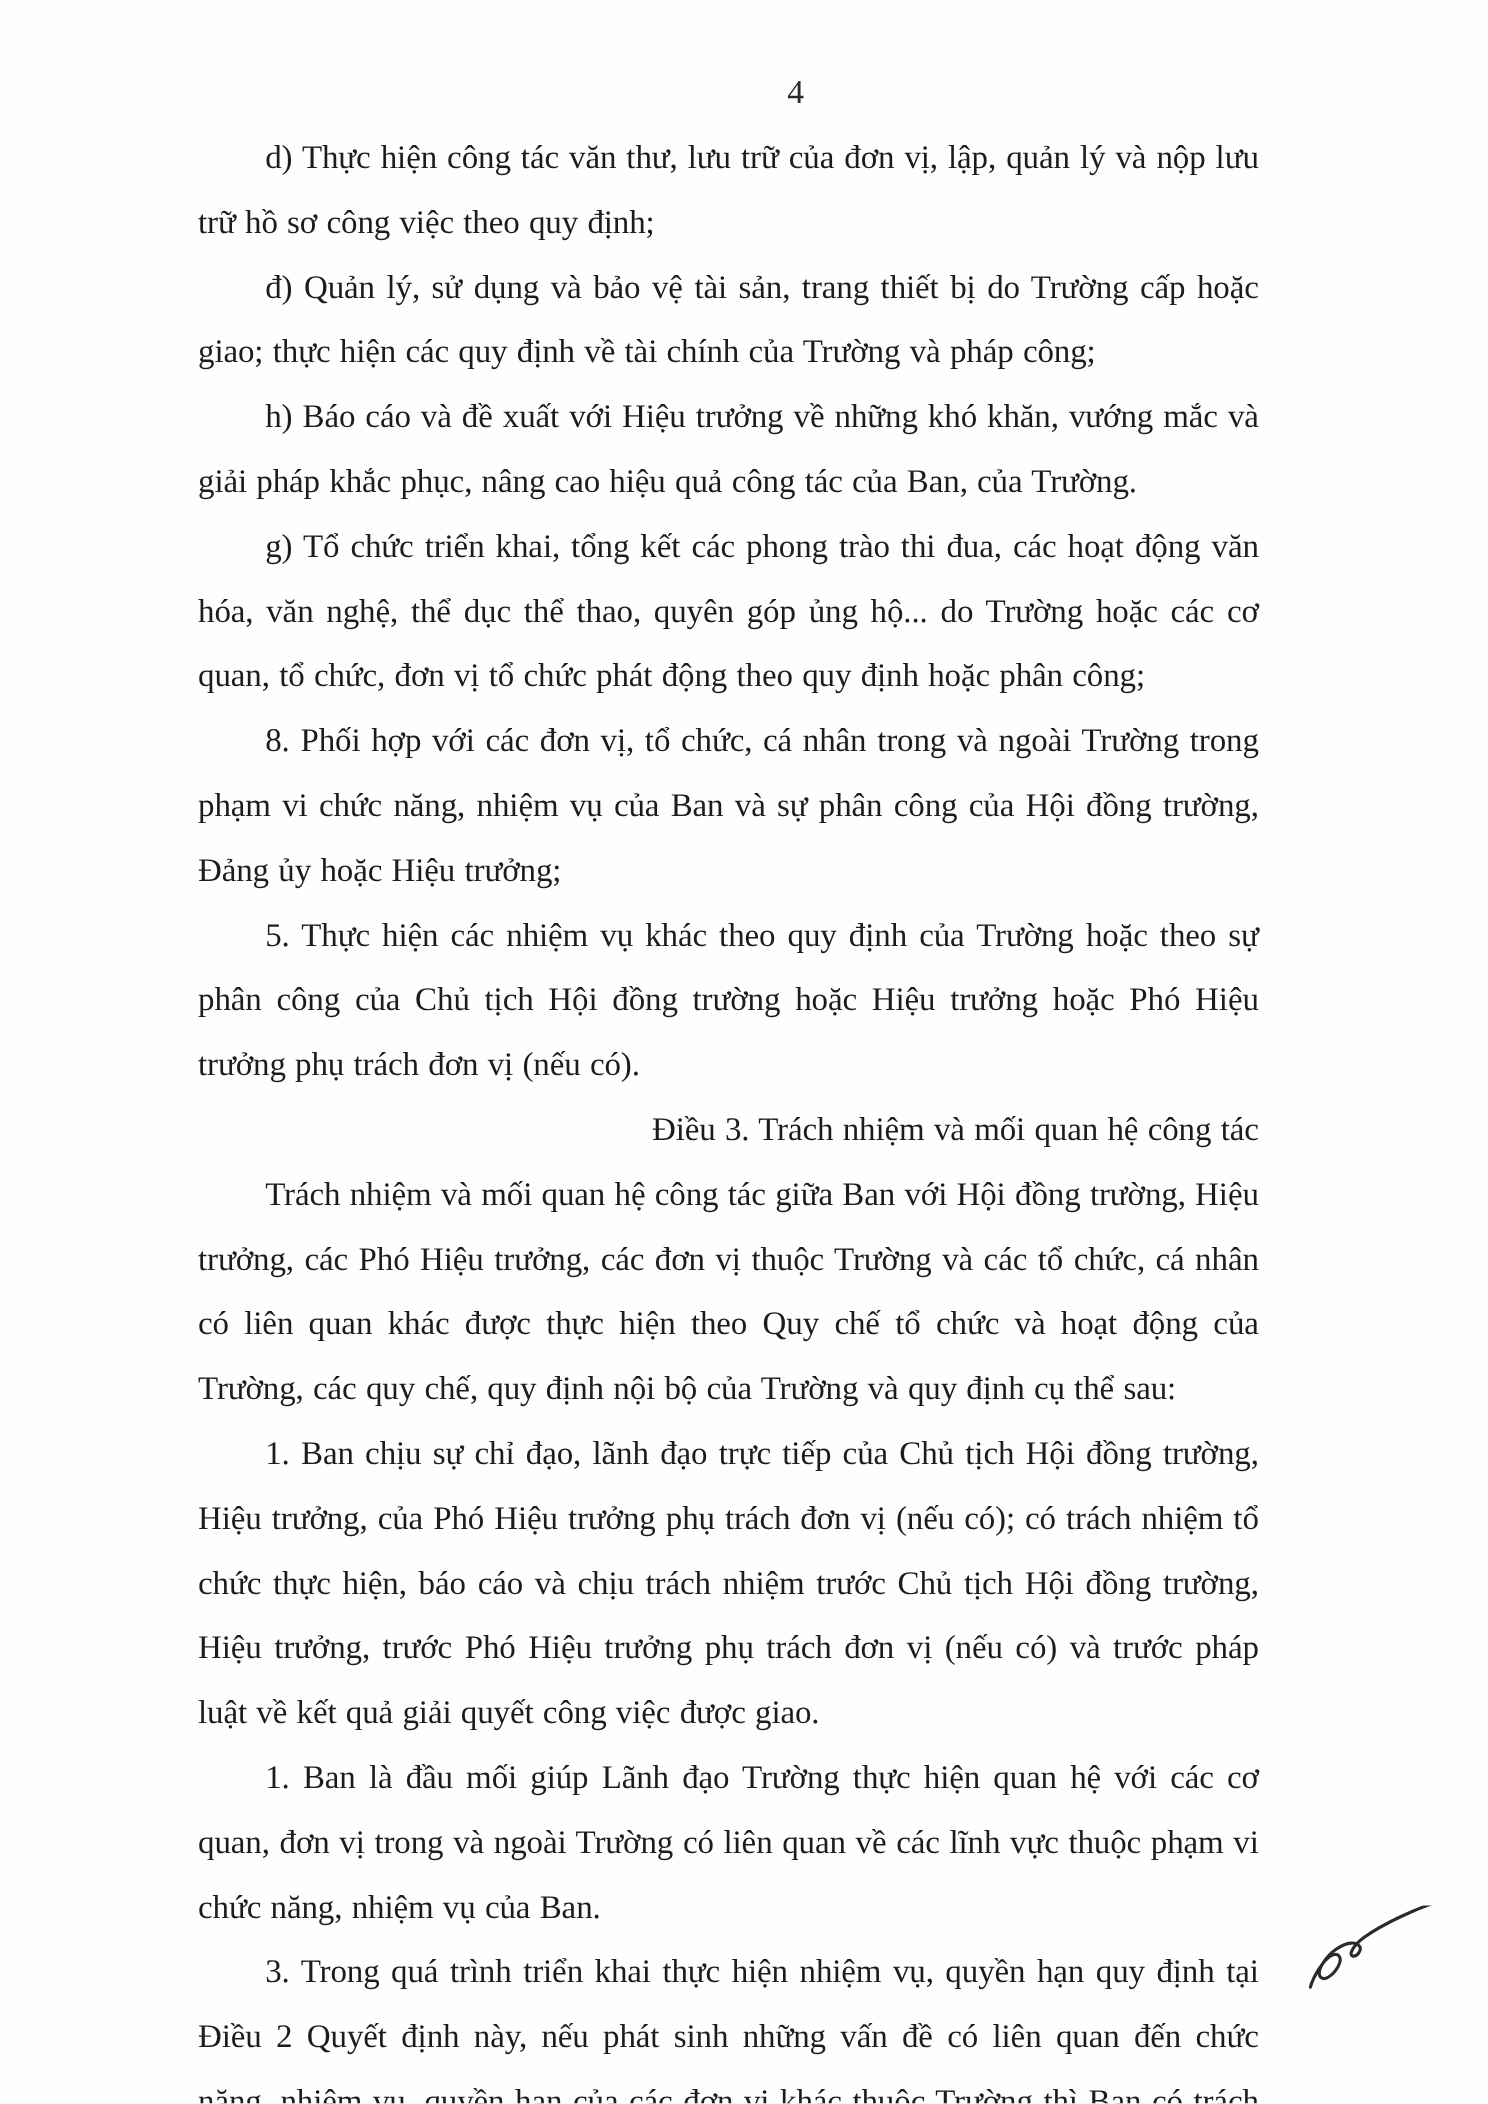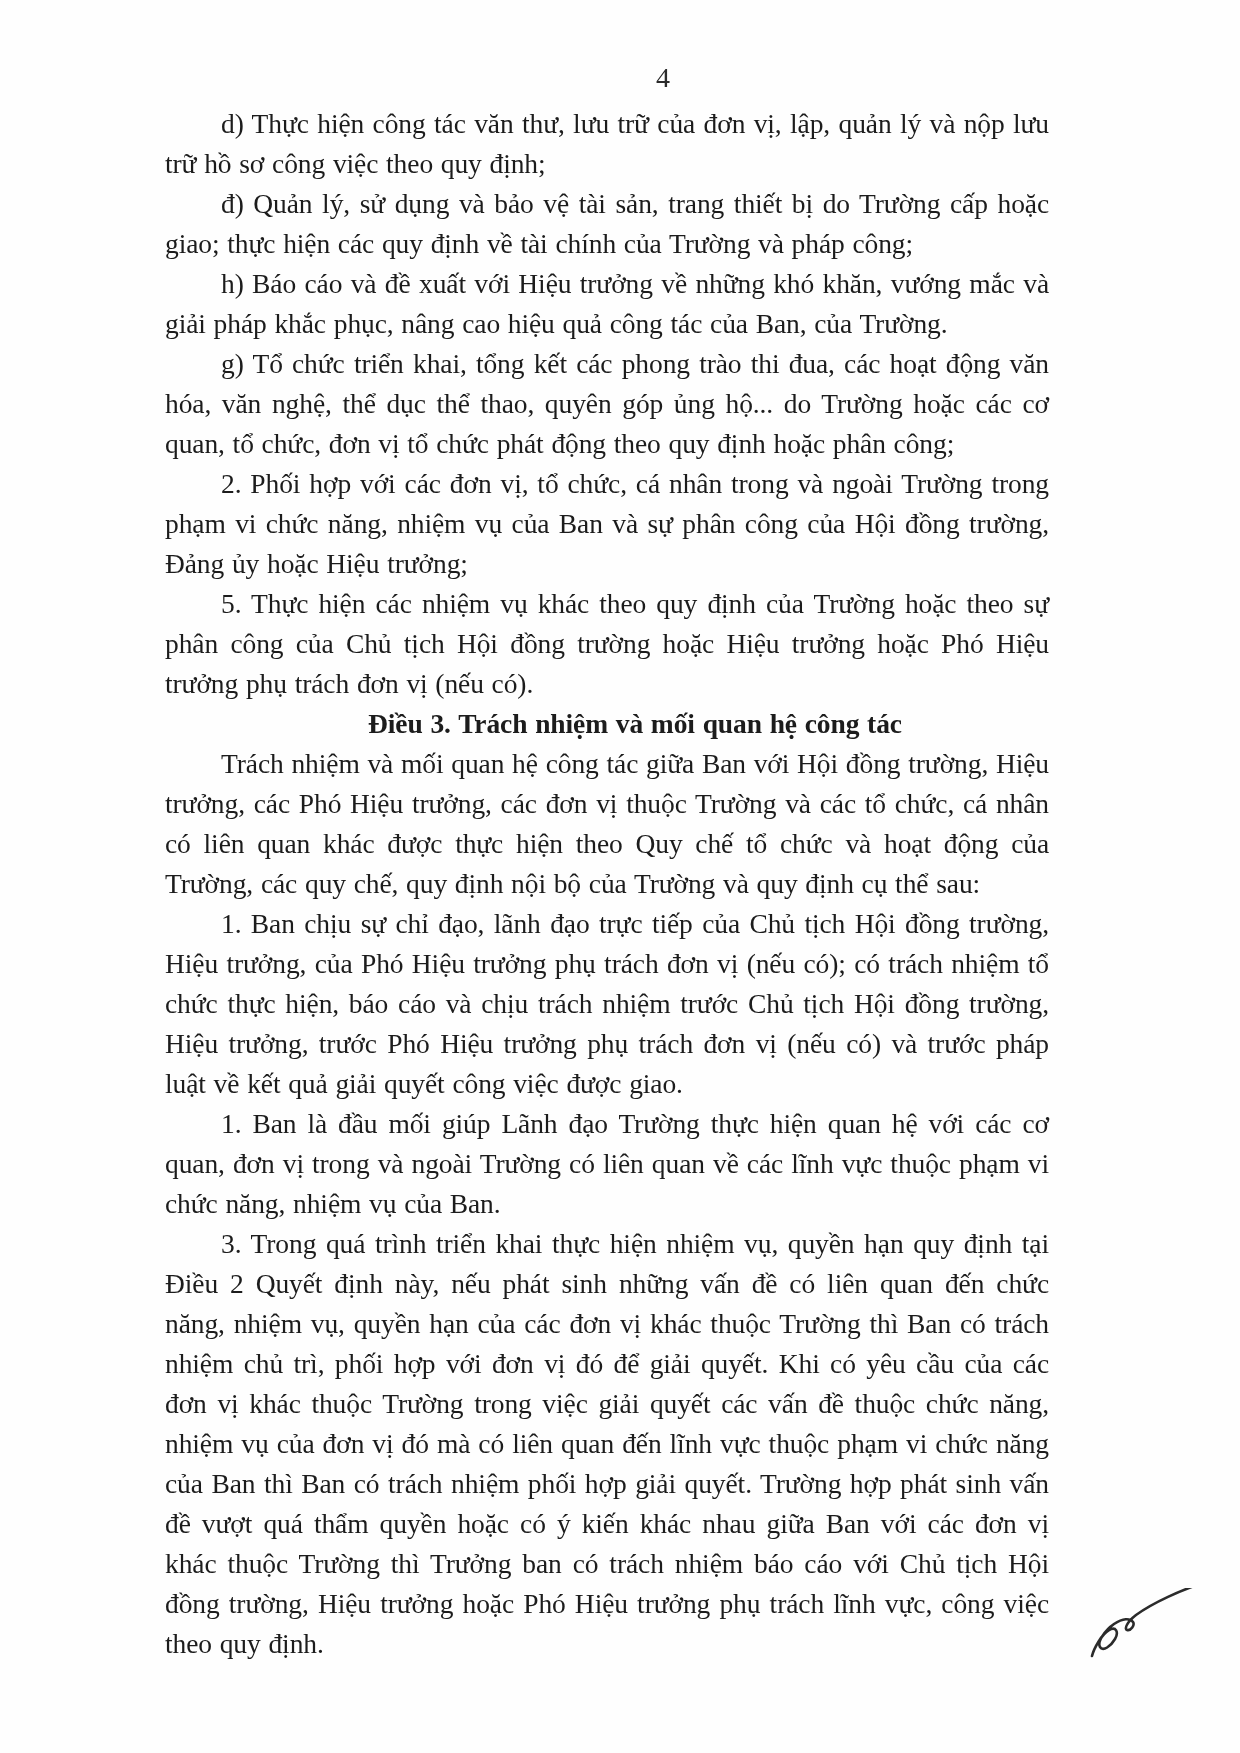--- a/index.html
+++ b/index.html
@@ -26,29 +26,29 @@
   }
   .textblock {
     position: absolute;
     top: 104px;
     left: 165px;
     width: 884px;
   }
   .para {
     margin: 0;
     font-size: 27.5px;
-    line-height: 40px;
+    line-height: 54px;
     text-align: justify;
     text-indent: 56px;
     letter-spacing: -0.1px;
     word-spacing: 1px;
   }
   .para.heading {
-    font-weight: bold;
-    text-align: center;
+    font-weight: normal;
+    text-align: right;
   }
   .signature {
     position: absolute;
     top: 1588px;
     left: 1078px;
     width: 130px;
     height: 90px;
   }
   .signature svg {
     width: 100%;
@@ -60,21 +60,21 @@
 
 <div class="page">
 
   <div class="page-number">4</div>
 
   <div class="textblock">
     <p class="para">d) Thực hiện công tác văn thư, lưu trữ của đơn vị, lập, quản lý và nộp lưu trữ hồ sơ công việc theo quy định;</p>
     <p class="para">đ) Quản lý, sử dụng và bảo vệ tài sản, trang thiết bị do Trường cấp hoặc giao; thực hiện các quy định về tài chính của Trường và pháp công;</p>
     <p class="para">h) Báo cáo và đề xuất với Hiệu trưởng về những khó khăn, vướng mắc và giải pháp khắc phục, nâng cao hiệu quả công tác của Ban, của Trường.</p>
     <p class="para">g) Tổ chức triển khai, tổng kết các phong trào thi đua, các hoạt động văn hóa, văn nghệ, thể dục thể thao, quyên góp ủng hộ... do Trường hoặc các cơ quan, tổ chức, đơn vị tổ chức phát động theo quy định hoặc phân công;</p>
-    <p class="para">2. Phối hợp với các đơn vị, tổ chức, cá nhân trong và ngoài Trường trong phạm vi chức năng, nhiệm vụ của Ban và sự phân công của Hội đồng trường, Đảng ủy hoặc Hiệu trưởng;</p>
+    <p class="para">8. Phối hợp với các đơn vị, tổ chức, cá nhân trong và ngoài Trường trong phạm vi chức năng, nhiệm vụ của Ban và sự phân công của Hội đồng trường, Đảng ủy hoặc Hiệu trưởng;</p>
     <p class="para">5. Thực hiện các nhiệm vụ khác theo quy định của Trường hoặc theo sự phân công của Chủ tịch Hội đồng trường hoặc Hiệu trưởng hoặc Phó Hiệu trưởng phụ trách đơn vị (nếu có).</p>
     <p class="para heading">Điều 3. Trách nhiệm và mối quan hệ công tác</p>
     <p class="para">Trách nhiệm và mối quan hệ công tác giữa Ban với Hội đồng trường, Hiệu trưởng, các Phó Hiệu trưởng, các đơn vị thuộc Trường và các tổ chức, cá nhân có liên quan khác được thực hiện theo Quy chế tổ chức và hoạt động của Trường, các quy chế, quy định nội bộ của Trường và quy định cụ thể sau:</p>
     <p class="para">1. Ban chịu sự chỉ đạo, lãnh đạo trực tiếp của Chủ tịch Hội đồng trường, Hiệu trưởng, của Phó Hiệu trưởng phụ trách đơn vị (nếu có); có trách nhiệm tổ chức thực hiện, báo cáo và chịu trách nhiệm trước Chủ tịch Hội đồng trường, Hiệu trưởng, trước Phó Hiệu trưởng phụ trách đơn vị (nếu có) và trước pháp luật về kết quả giải quyết công việc được giao.</p>
     <p class="para">1. Ban là đầu mối giúp Lãnh đạo Trường thực hiện quan hệ với các cơ quan, đơn vị trong và ngoài Trường có liên quan về các lĩnh vực thuộc phạm vi chức năng, nhiệm vụ của Ban.</p>
     <p class="para">3. Trong quá trình triển khai thực hiện nhiệm vụ, quyền hạn quy định tại Điều 2 Quyết định này, nếu phát sinh những vấn đề có liên quan đến chức năng, nhiệm vụ, quyền hạn của các đơn vị khác thuộc Trường thì Ban có trách nhiệm chủ trì, phối hợp với đơn vị đó để giải quyết. Khi có yêu cầu của các đơn vị khác thuộc Trường trong việc giải quyết các vấn đề thuộc chức năng, nhiệm vụ của đơn vị đó mà có liên quan đến lĩnh vực thuộc phạm vi chức năng của Ban thì Ban có trách nhiệm phối hợp giải quyết. Trường hợp phát sinh vấn đề vượt quá thẩm quyền hoặc có ý kiến khác nhau giữa Ban với các đơn vị khác thuộc Trường thì Trưởng ban có trách nhiệm báo cáo với Chủ tịch Hội đồng trường, Hiệu trưởng hoặc Phó Hiệu trưởng phụ trách lĩnh vực, công việc theo quy định.</p>
   </div>
 
   <div class="signature">
     <svg viewBox="0 0 130 90" xmlns="http://www.w3.org/2000/svg">

